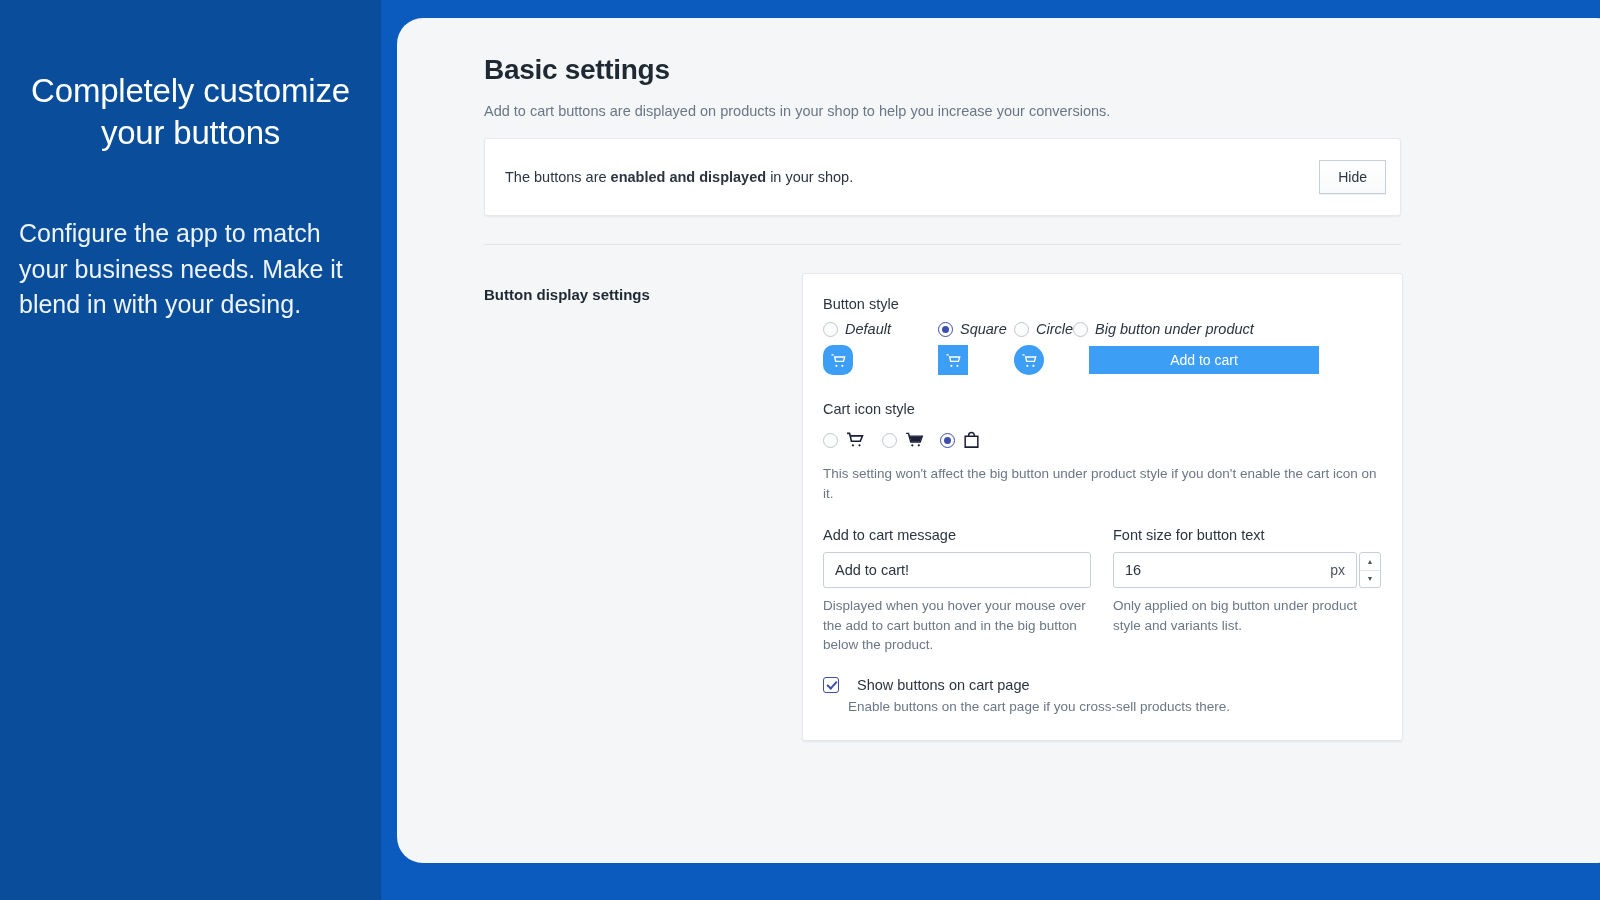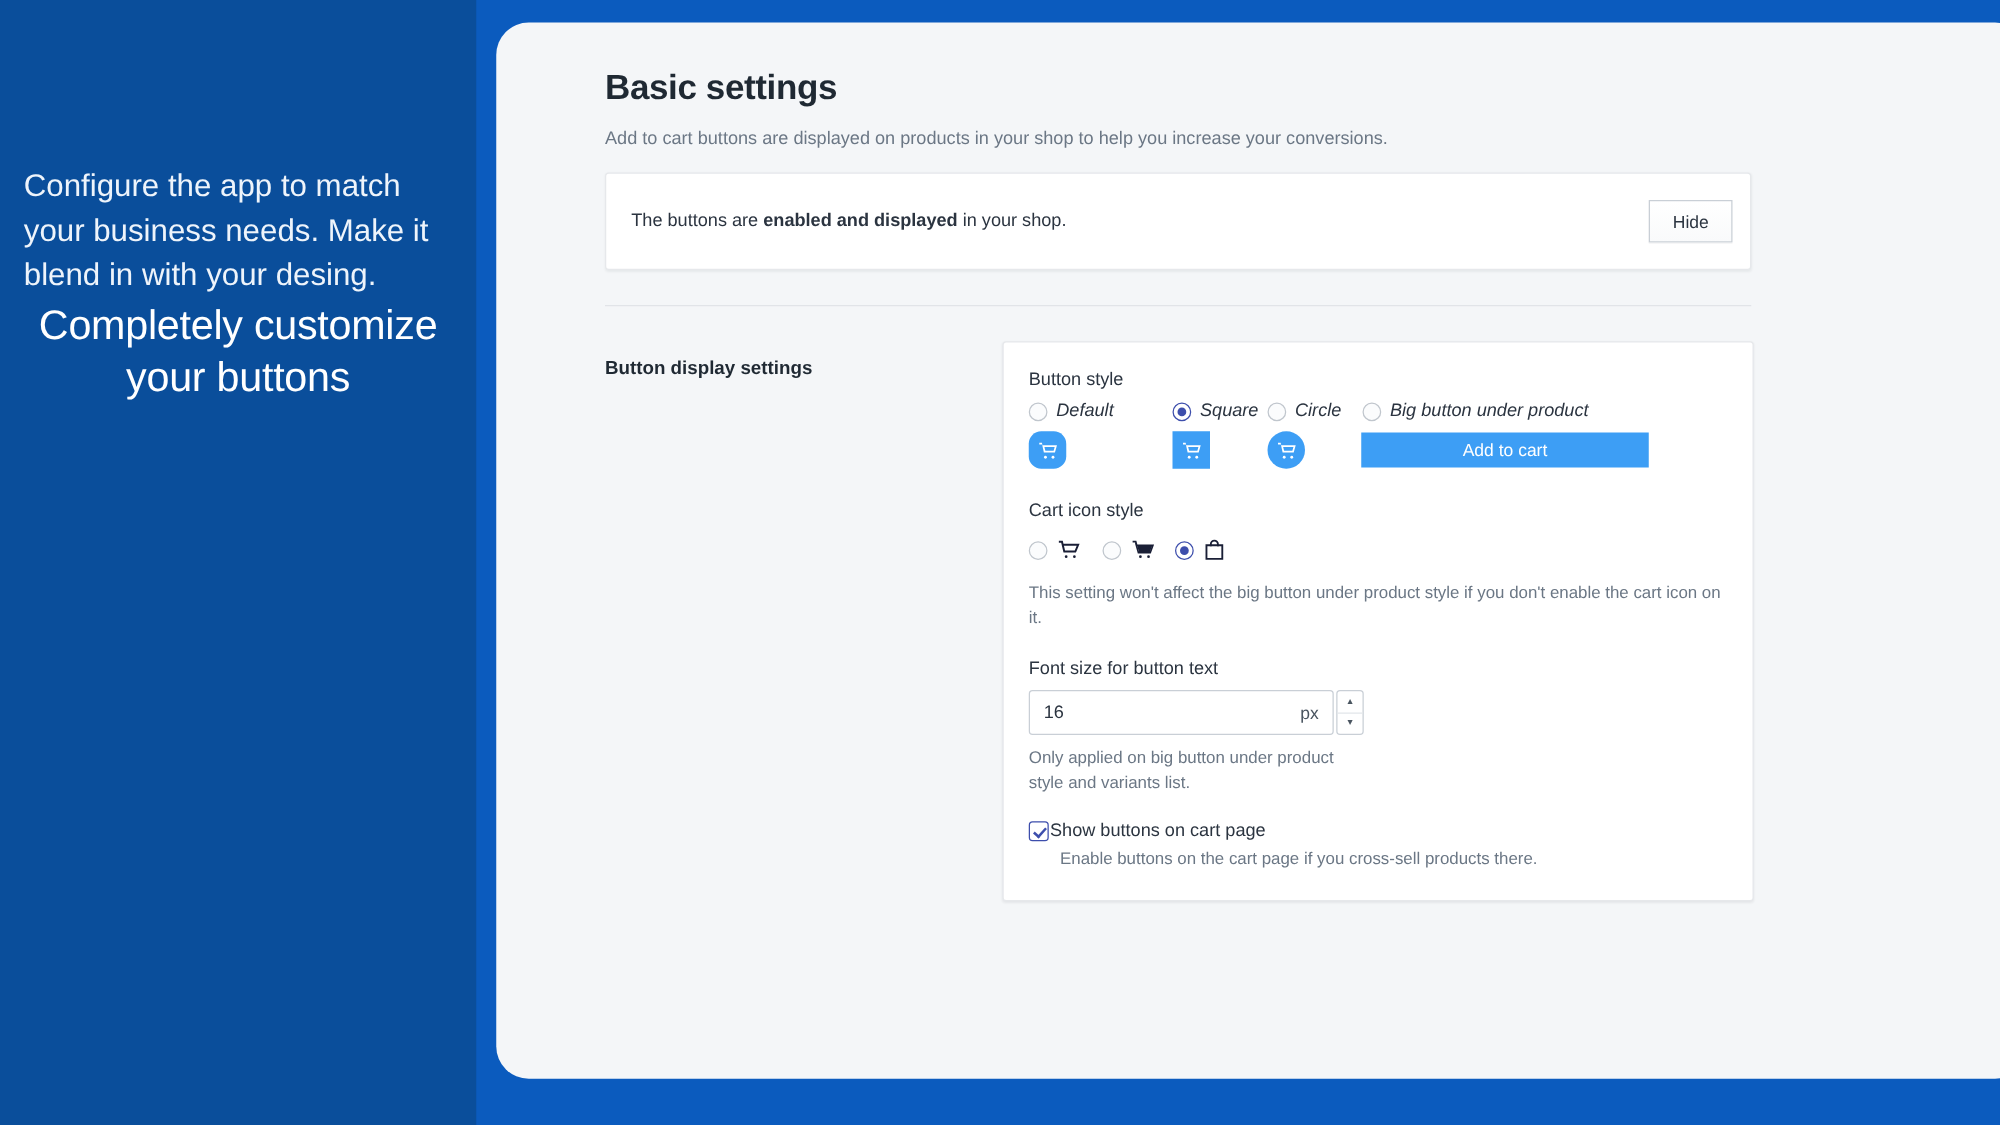--- a/index.html
+++ b/index.html
@@ -331,21 +331,21 @@
   #font-sample {
     width: 268px;
     font-size: 15px;
     line-height: 1.36;
     color: #2b3440;
     padding-top: 6px;
   }
 
   
   .check-block { margin-top: 22px; }
-  .check-row { display: flex; align-items: center; gap: 1px; }
+  .check-row { display: flex; align-items: center; gap: 18px; }
   .checkbox {
     width: 16px; height: 16px;
     border: 1px solid #c0c6cd;
     border-radius: 3px;
     background: #ffffff;
     flex: none;
     position: relative;
     cursor: pointer;
   }
   .checkbox.checked { border-color: #3d4eac; }
@@ -365,22 +365,22 @@
   .check-help {
     font-size: 13.5px;
     color: #6b7785;
     margin: 6px 0 0 25px;
   }
 </style>
 </head>
 <body>
 
 <div id="promo-panel">
+  <div id="promo-title">Completely customize your buttons</div>
   <div id="promo-subtitle">Configure the app to match your business needs. Make it blend in with your desing.</div>
-  <div id="promo-title">Completely customize your buttons</div>
 </div>
 
 <div id="main-card">
   <div id="card-inner">
 
     <div id="page-title">Basic settings</div>
     <div id="page-subtitle">Add to cart buttons are displayed on products in your shop to help you increase your conversions.</div>
 
     <div id="status-banner">
       <div id="status-banner-text">
@@ -403,21 +403,21 @@
 
         <div id="button-style-row">
           <div class="style-opt" style="width:115px">
             <span class="radio-dot"></span>
             <span class="style-opt-label">Default</span>
           </div>
           <div class="style-opt" style="width:76px">
             <span class="radio-dot checked"></span>
             <span class="style-opt-label">Square</span>
           </div>
-          <div class="style-opt" style="width:76px">
+          <div class="style-opt" style="width:59px">
             <span class="radio-dot"></span>
             <span class="style-opt-label">Circle</span>
           </div>
           <div class="style-opt">
             <span class="radio-dot"></span>
             <span class="style-opt-label">Big button under product</span>
           </div>
         </div>
 
         <div id="button-style-previews">
@@ -479,20 +479,25 @@
                 <path d="M8.4 8.2V6.1a3.6 3.6 0 0 1 7.2 0v2.1"></path>
               </svg>
             </div>
           </div>
 
           <div class="help-text" style="margin-top:10px">This setting won't affect the big button under product style if you don't enable the cart icon on it.</div>
         </div>
 
         <div id="fields-row">
 
+          <div class="field-col">
+            <div class="field-label">Add to cart message</div>
+            <input class="text-input" type="text" value="Add to cart!" style="">
+            <div class="help-text field-help">Displayed when you hover your mouse over the add to cart button and in the big button below the product.</div>
+          </div>
 
           <div class="field-col">
             <div class="field-label">Font size for button text</div>
             <div id="fontsize-wrap">
               <div id="fontsize-field">
                 <span id="fontsize-value">16</span>
                 <span id="fontsize-suffix">px</span>
               </div>
               <div id="fontsize-stepper">
                 <div class="stepper-btn">▲</div>

